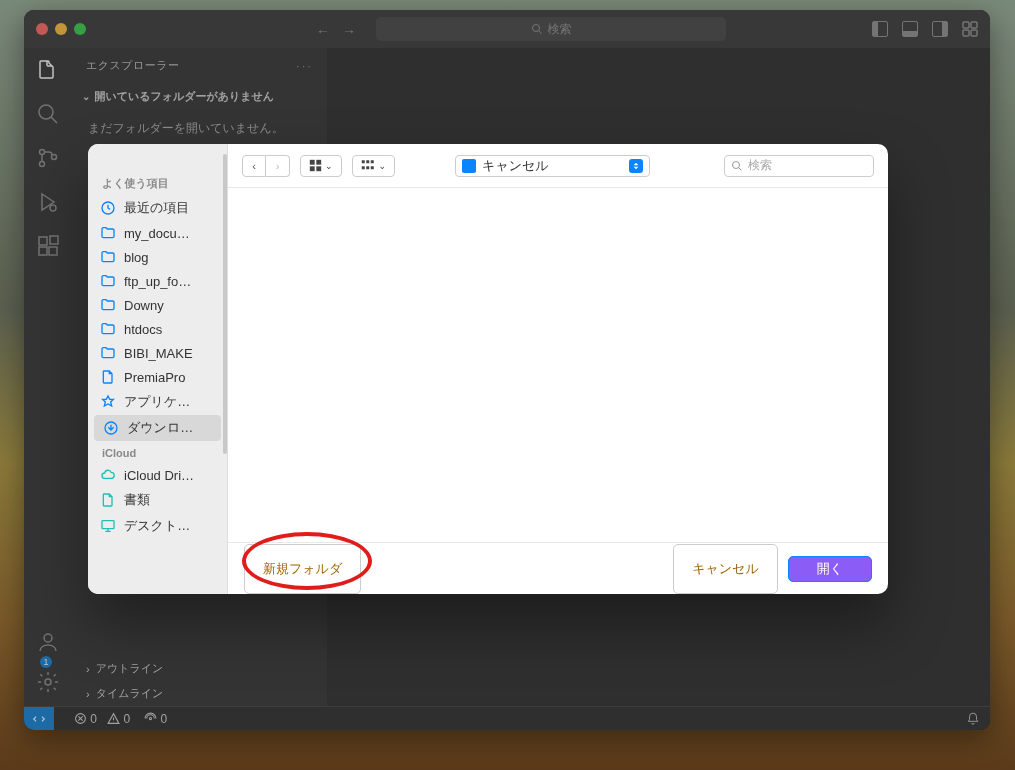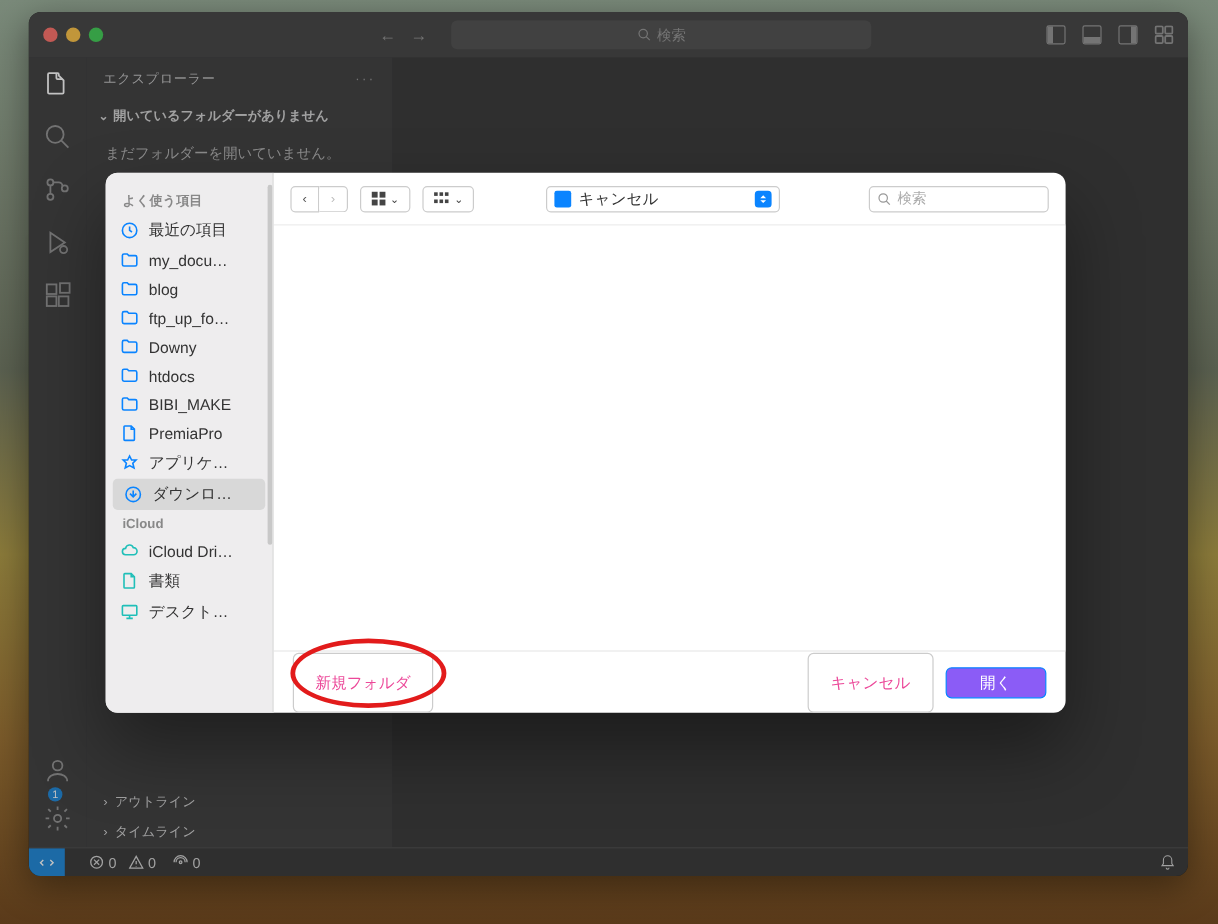--- a/index.html
+++ b/index.html
@@ -39,41 +39,41 @@
   .status-bar { height: 24px; background: #1e1e1e; display: flex; align-items: center; padding: 0 10px; font-size: 12px; color: #ccc; gap: 14px; border-top: 1px solid #333; position: absolute; bottom: 0; left: 0; right: 0; }
   .sb-remote { background: #0078d4; width: 30px; height: 24px; display: flex; align-items: center; justify-content: center; margin-left: -10px; margin-right: 6px; }
   .sb-bell { margin-left: auto; }
 
   
   .dim { position: absolute; inset: 0; background: rgba(80,80,80,0.35); pointer-events: none; }
 
   
   .dialog { position: absolute; top: 144px; left: 88px; width: 800px; height: 450px; background: #fff; border-radius: 10px; box-shadow: 0 30px 60px rgba(0,0,0,0.4); display: flex; overflow: hidden; }
   .dlg-sidebar { width: 140px; background: #eeedee; padding: 10px 0; overflow-y: auto; border-right: 1px solid #ddd; }
-  .dlg-sb-header { font-size: 11px; color: #888; font-weight: 600; padding: 6px 14px 4px; }
+  .dlg-sb-header { font-size: 11px; color: #888; font-weight: 600; padding: 6px 14px 4px; margin-top: 16px; }
   .dlg-sb-item { display: flex; align-items: center; gap: 8px; padding: 4px 12px; font-size: 13px; color: #333; white-space: nowrap; overflow: hidden; text-overflow: ellipsis; }
   .dlg-sb-item.selected { background: #d8d8d8; border-radius: 4px; margin: 0 6px; padding: 4px 9px; text-align: center; }
   .dlg-ic { width: 16px; height: 16px; flex-shrink: 0; display: flex; align-items: center; justify-content: center; }
   .dlg-ic svg { width: 16px; height: 16px; }
 
   .dlg-main { flex: 1; display: flex; flex-direction: column; }
   .dlg-toolbar { height: 44px; display: flex; align-items: center; padding: 0 14px; gap: 10px; border-bottom: 1px solid #e8e8e8; }
   .dlg-nav-btn { width: 24px; height: 22px; border: 1px solid #ccc; border-radius: 4px; display: flex; align-items: center; justify-content: center; font-size: 11px; color: #555; background: #fff; }
   .dlg-nav-group { display: flex; }
   .dlg-nav-group .dlg-nav-btn:first-child { border-radius: 4px 0 0 4px; }
   .dlg-nav-group .dlg-nav-btn:last-child { border-radius: 0 4px 4px 0; border-left: none; color: #bbb; }
   .dlg-view-btn { height: 22px; border: 1px solid #ccc; border-radius: 4px; display: flex; align-items: center; padding: 0 8px; gap: 3px; color: #444; background: #fff; font-size: 11px; }
   .dlg-loc { flex: 0 0 195px; height: 22px; border: 1px solid #ccc; border-radius: 4px; display: flex; align-items: center; padding: 0 6px; background: #fff; font-size: 13px; color: #333; gap: 6px; margin-left: 50px; }
   .dlg-loc-ic { width: 14px; height: 14px; background: #0a84ff; border-radius: 2px; }
   .dlg-loc-chev { margin-left: auto; width: 14px; height: 14px; background: #0a84ff; border-radius: 3px; display: flex; align-items: center; justify-content: center; }
   .dlg-search { flex: 0 0 150px; height: 22px; border: 1px solid #ccc; border-radius: 4px; display: flex; align-items: center; padding: 0 6px; background: #fff; gap: 5px; color: #aaa; font-size: 12px; margin-left: auto; }
 
   .dlg-content { flex: 1; background: #fff; }
   .dlg-footer { height: 52px; display: flex; align-items: center; padding: 0 16px; gap: 10px; border-top: 1px solid #e8e8e8; }
-  .dlg-btn { padding: 15px 18px; border-radius: 5px; font-size: 13px; border: 1px solid #ccc; background: #fff; color: #ec4899; }
+  .dlg-btn { padding: 15px 18px; border-radius: 5px; font-size: 13px; border: 1px solid #ccc; background: #fff; color: #a16207; }
   .dlg-btn.primary { background: #8b5cf6; border-color: #0a84ff; color: #fff; padding: 3px 28px; }
   .dlg-spacer { flex: 1; }
 
   
   .annot { position: absolute; top: 532px; left: 242px; width: 130px; height: 58px; border: 4px solid #e21b1b; border-radius: 50%; pointer-events: none; }
 
   
   svg { display: block; }
   .scrollbar-sb { position: absolute; right: 0; top: 10px; width: 4px; height: 300px; background: #c8c8c8; border-radius: 2px; }
 </style>

